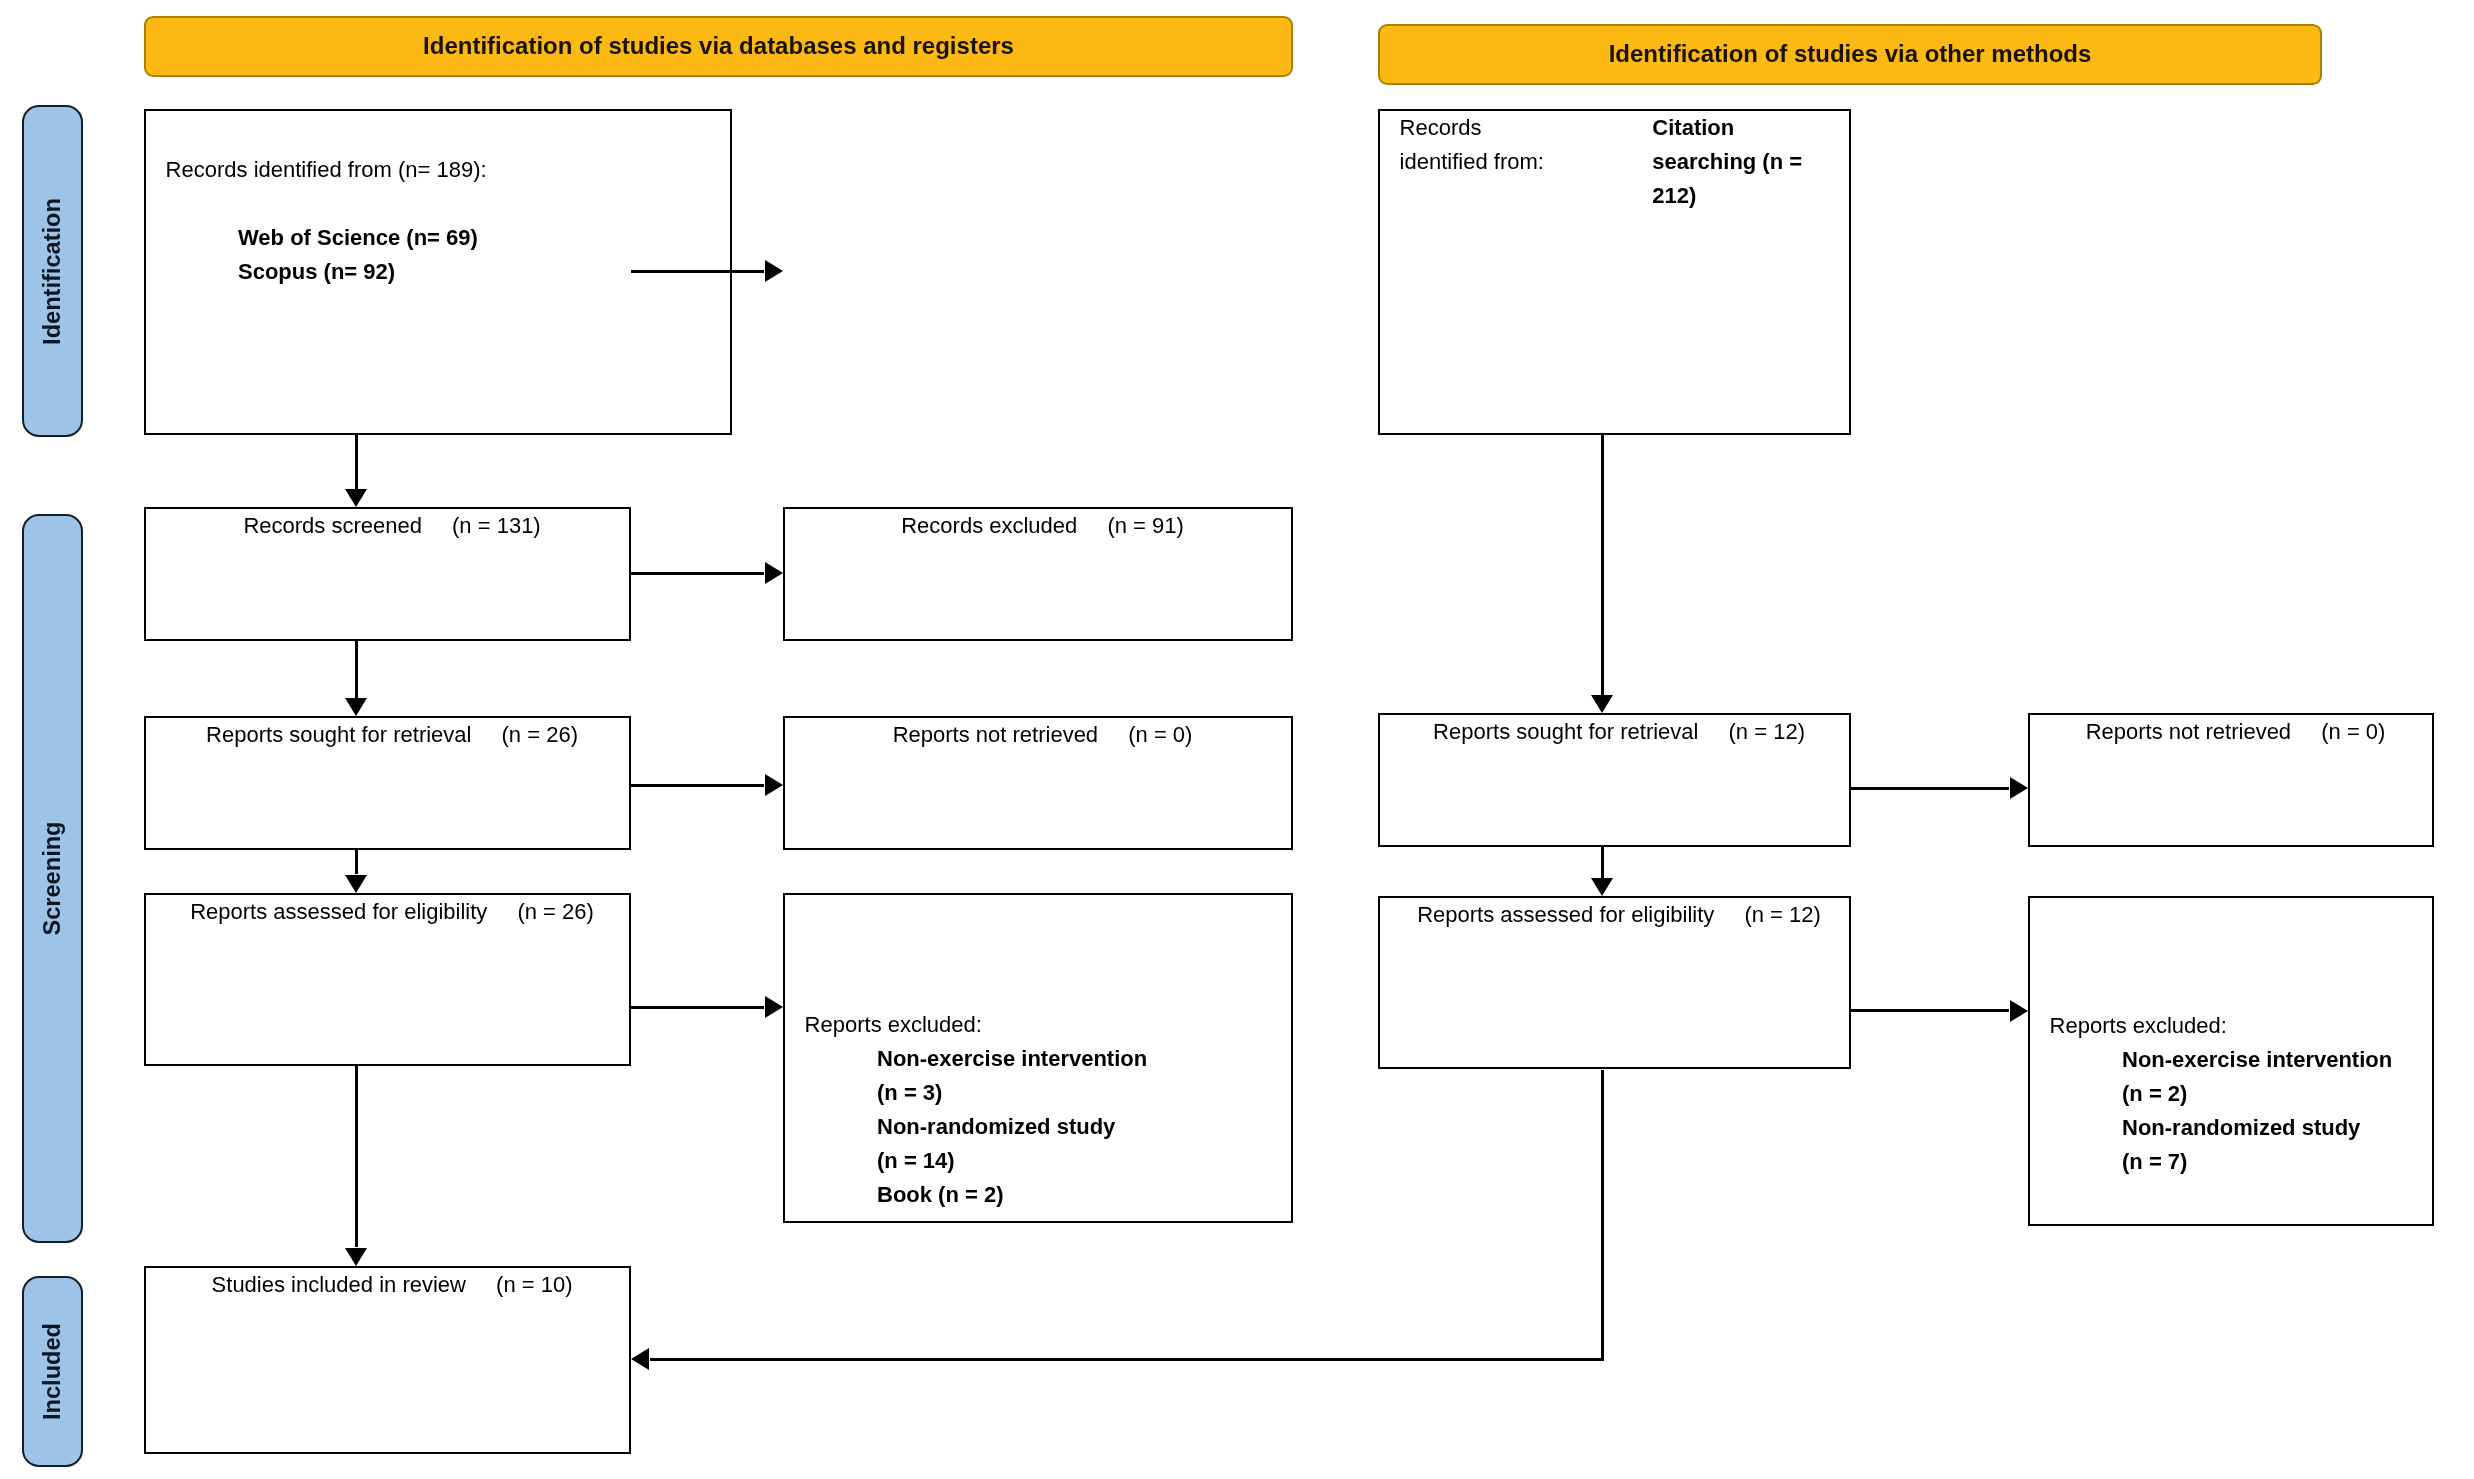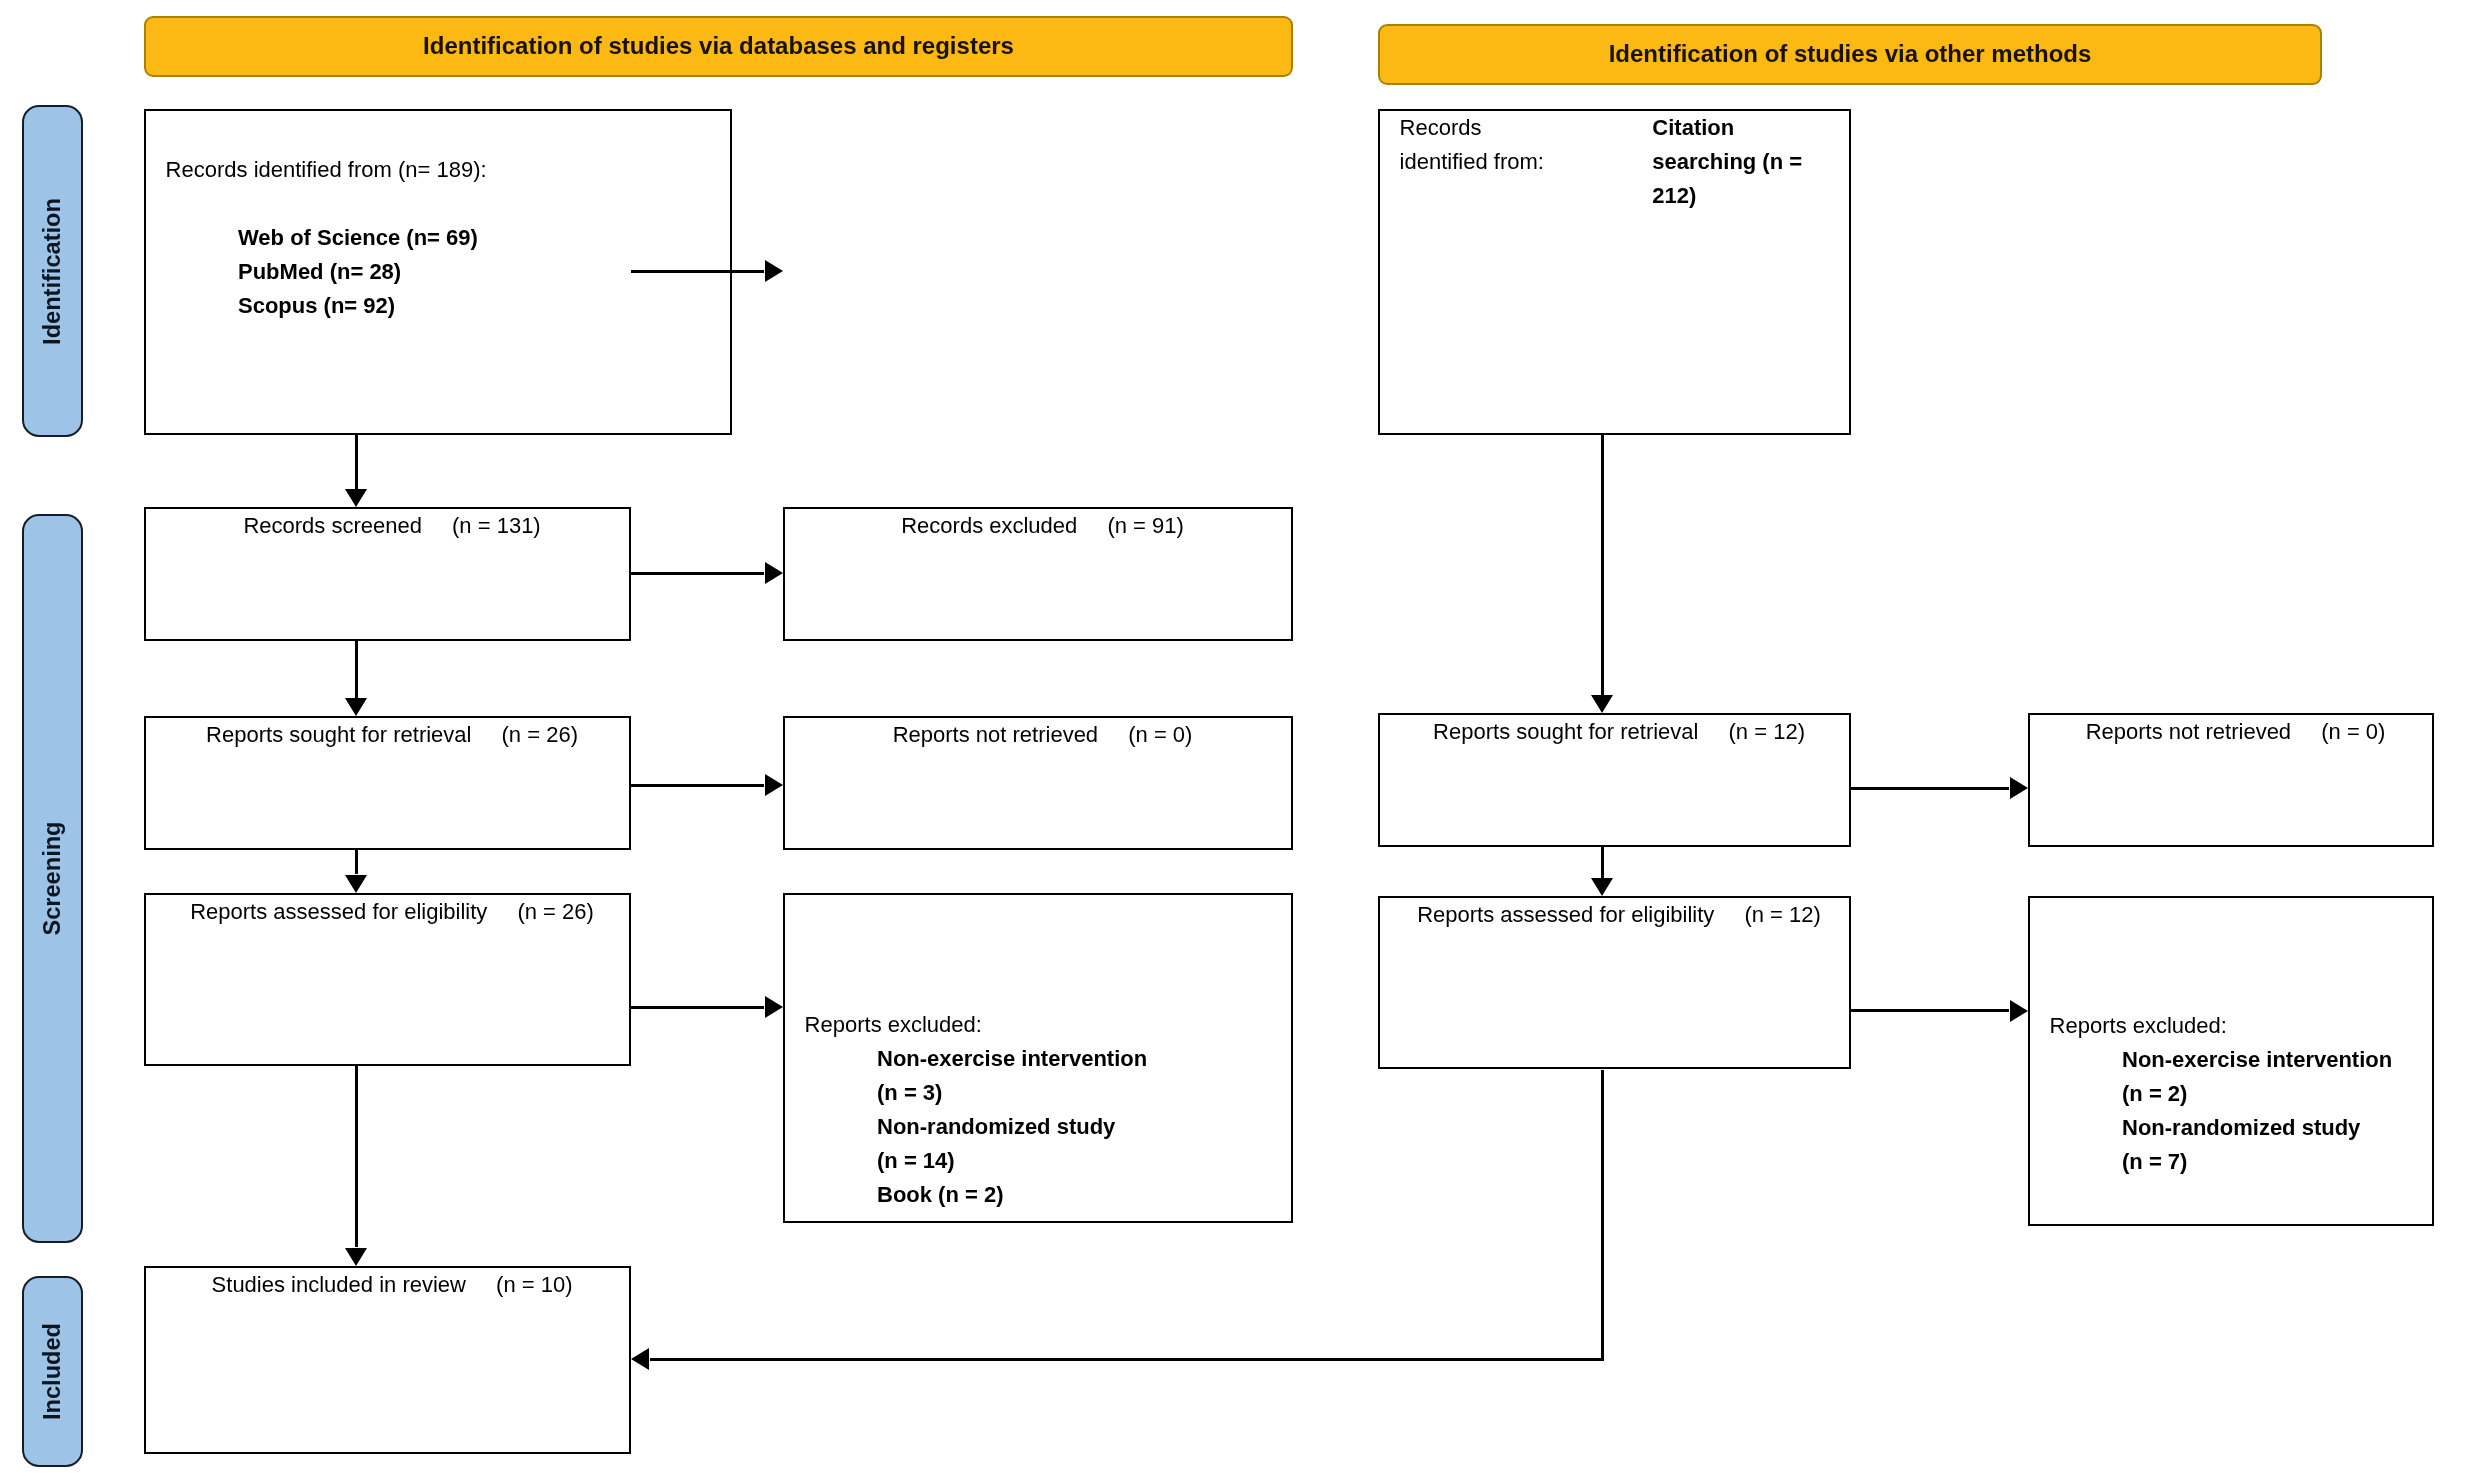--- a/index.html
+++ b/index.html
@@ -60,21 +60,20 @@
     <span>Screening</span>
   </div>
   <div class="stage" style="top:1276px;height:191px;">
     <span>Included</span>
   </div>
 
   <div class="box" style="left:144px;top:109px;width:588px;height:326px;padding-top:42px;">
     <div class="line">Records identified from (n= 189):</div>
     <div class="line blank"></div>
     <div class="line indent">Web of Science (n= 69)</div>
-    <div class="line indent">PubMed (n= 28)</div>
     <div class="line indent">Scopus (n= 92)</div>
   </div>
 
 
   <div class="box center" style="left:1378px;top:109px;width:473px;height:326px;">
     <div class="line">Records identified from:</div>
     <div class="line indent">Citation searching (n = 212)</div>
   </div>
 
   <div class="box center" style="left:144px;top:507px;width:487px;height:134px;">

